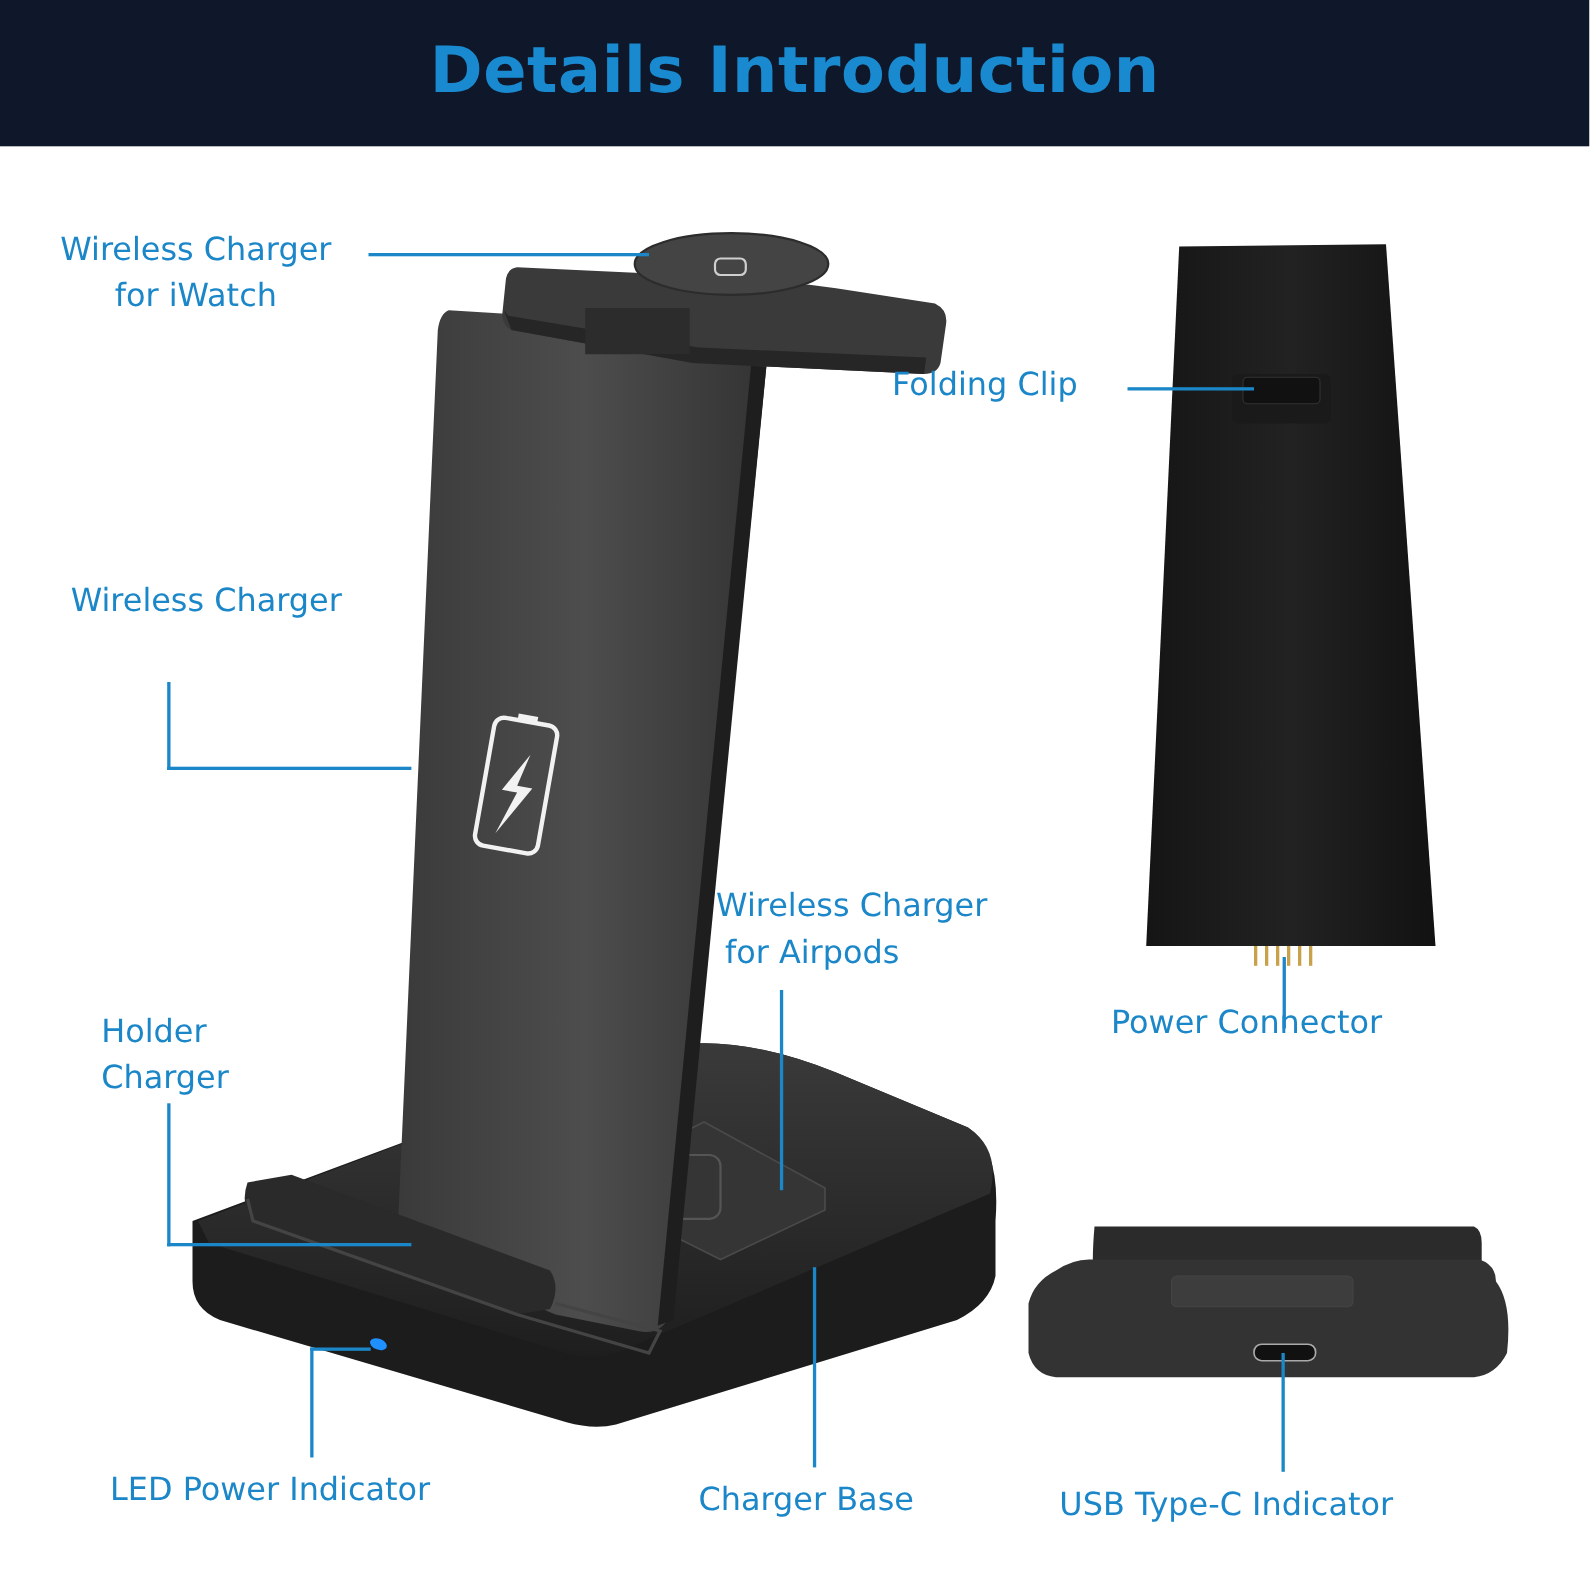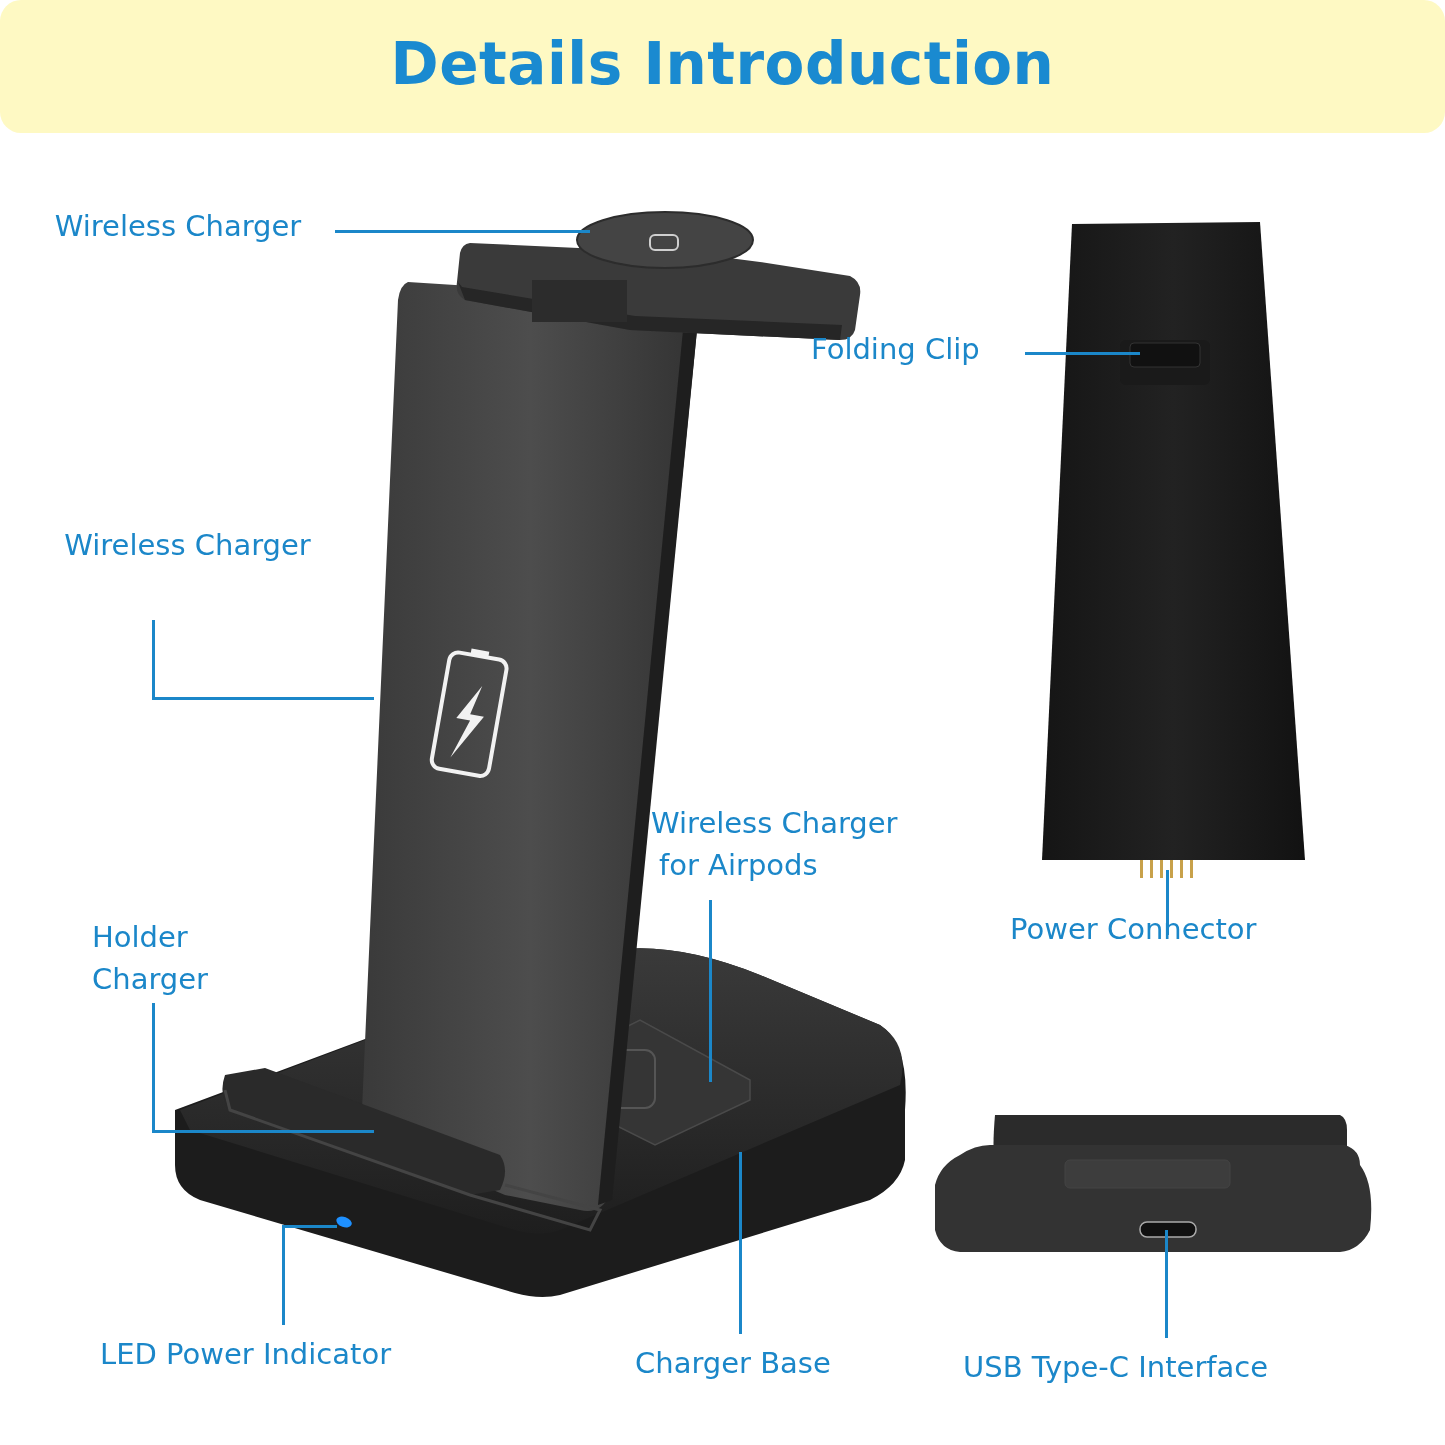--- a/index.html
+++ b/index.html
@@ -1,17 +1,17 @@
 <!DOCTYPE html>
 <html><head>
 <meta charset="utf-8">
 <style>
   html,body{margin:0;padding:0;}
   body{width:1445px;height:1445px;position:relative;background:#ffffff;overflow:hidden;font-family:"DejaVu Sans","Liberation Sans",sans-serif;}
-  .header{position:absolute;left:0;top:0;width:1445px;height:133px;background:#fef9c3;border-radius:21px;}
+  .header{position:absolute;left:0;top:0;width:1445px;height:133px;background:#0f172a;}
   .title{position:absolute;left:0;top:30px;width:1445px;text-align:center;font-size:58px;font-weight:bold;color:#1a8ad0;letter-spacing:0.5px;}
   .label{position:absolute;color:#1b87c9;font-size:29px;line-height:42px;white-space:nowrap;}
   .label.center{text-align:center;}
   .line{position:absolute;background:#1b87c9;}
   .hl{height:3px;}
   .vl{width:3px;}
   svg{position:absolute;overflow:visible;}
 </style>
 </head>
 <body>
@@ -90,20 +90,21 @@
   <g>
     <path d="M995,1115 L1340,1115 Q1347,1118 1347,1130 L1347,1160 L995,1160 Q992,1150 995,1115 Z" fill="#2b2b2b"></path>
     <path d="M960,1155 Q975,1145 990,1145 L1345,1145 Q1360,1150 1360,1165 Q1375,1185 1370,1230 Q1360,1250 1340,1252 L960,1252 Q940,1250 935,1230 L935,1185 Q940,1165 960,1155 Z" fill="#333"></path>
     <rect x="1065" y="1160" width="165" height="28" rx="5" fill="#3d3d3d" stroke="#444"></rect>
     <rect x="1140" y="1222" width="56" height="15" rx="7" fill="#111" stroke="#aaa" stroke-width="1.5"></rect>
   </g>
 </svg>
 
 <div class="label center" style="left:28px;top:205px;width:300px;">
   <div>Wireless Charger</div>
+  <div>for iWatch</div>
 </div>
 <div class="line hl" style="left:335px;top:230px;width:255px;"></div>
 
 <div class="label center" style="left:30px;top:524px;width:315px;">
   <div>Wireless Charger</div>
 </div>
 <div class="line vl" style="left:152px;top:620px;height:80px;"></div>
 <div class="line hl" style="left:152px;top:697px;width:222px;"></div>
 
 <div class="label" style="left:92px;top:916px;">
@@ -126,13 +127,13 @@
 <div class="line vl" style="left:739px;top:1152px;height:182px;"></div>
 <div class="label" style="left:635px;top:1342px;text-align:center;">Charger Base</div>
 
 <div class="label" style="left:811px;top:328px;text-align:center;">Folding Clip</div>
 <div class="line hl" style="left:1025px;top:352px;width:115px;"></div>
 
 <div class="line vl" style="left:1166px;top:870px;height:65px;"></div>
 <div class="label" style="left:1010px;top:908px;">Power Connector</div>
 
 <div class="line vl" style="left:1165px;top:1230px;height:108px;"></div>
-<div class="label" style="left:963px;top:1346px;">USB Type-C Interface</div>
+<div class="label" style="left:963px;top:1346px;">USB Type-C Indicator</div>
 
 </body></html>

